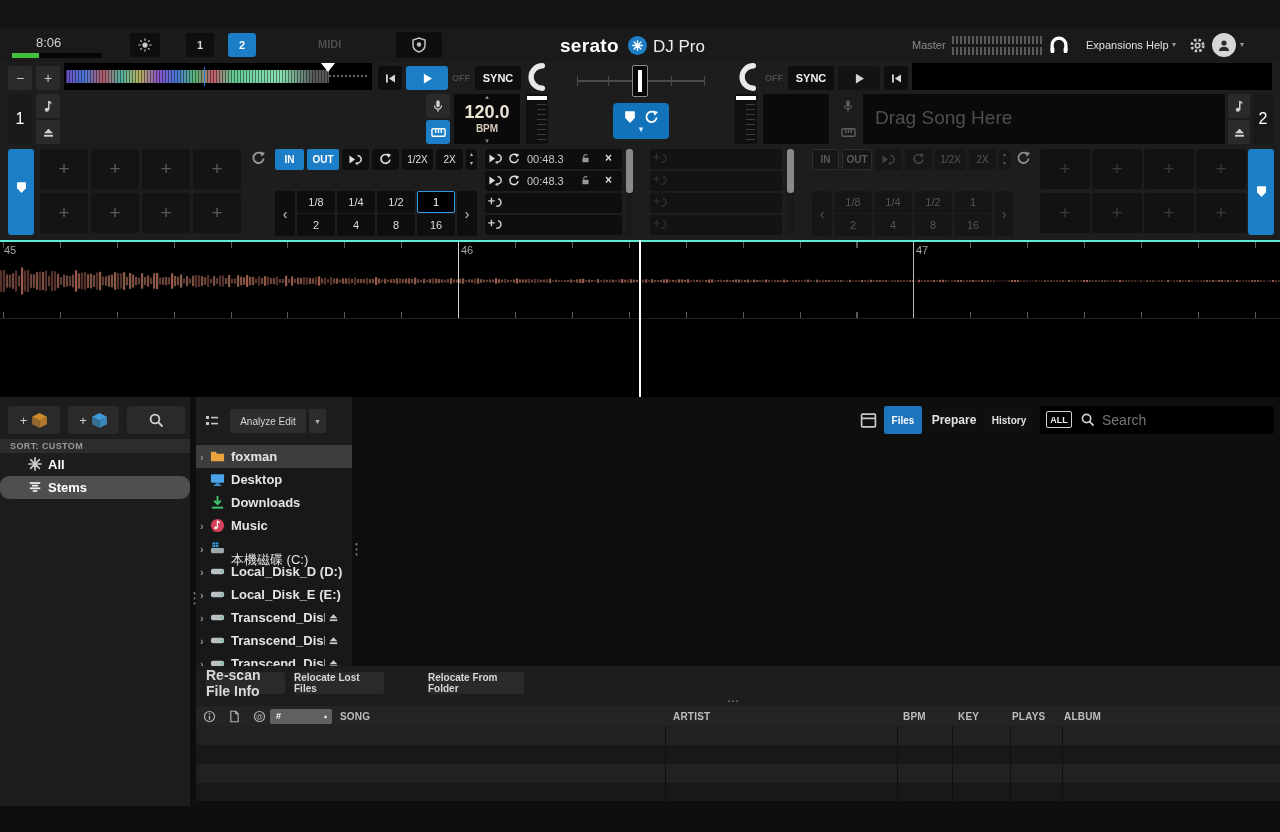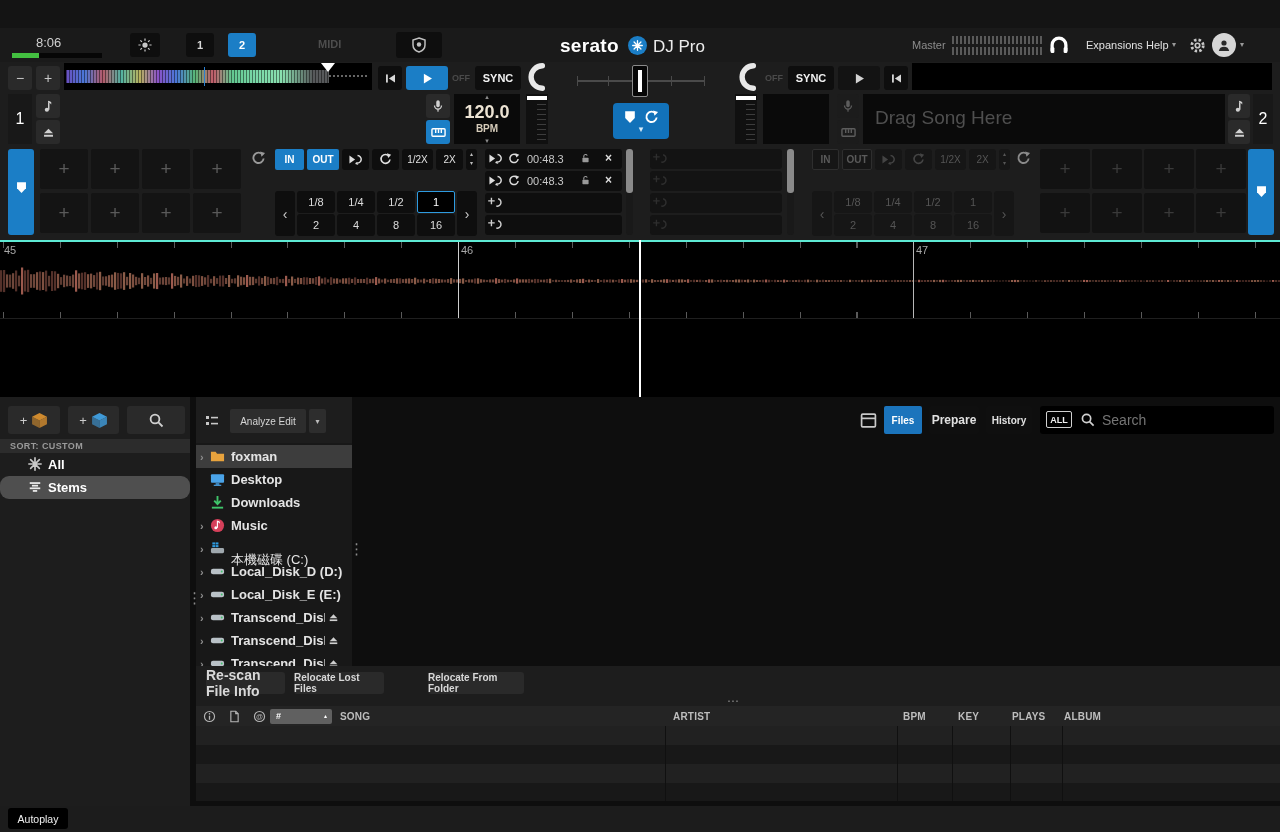--- a/index.html
+++ b/index.html
@@ -1132,17 +1132,14 @@
   <div class="a" style="left:196px;top:726px;width:1084px;height:19px;background:#212121;"></div>
   <div class="a" style="left:196px;top:745px;width:1084px;height:19px;background:#181818;"></div>
   <div class="a" style="left:196px;top:764px;width:1084px;height:19px;background:#212121;"></div>
   <div class="a" style="left:196px;top:783px;width:1084px;height:18px;background:#181818;"></div>
   <div class="a" style="left:665px;top:726px;width:1px;height:75px;background:#101010;"></div>
   <div class="a" style="left:897px;top:726px;width:1px;height:75px;background:#101010;"></div>
   <div class="a" style="left:952px;top:726px;width:1px;height:75px;background:#101010;"></div>
   <div class="a" style="left:1010px;top:726px;width:1px;height:75px;background:#101010;"></div>
   <div class="a" style="left:1062px;top:726px;width:1px;height:75px;background:#101010;"></div>
 
-  <div class="a" style="left:0;top:806px;width:1280px;height:26px;background:#1c1c1c;">
-    <div class="a f" style="left:8px;top:2px;width:60px;height:21px;background:#000;border-radius:3px;font-size:10.5px;color:#f0f0f0;">Autoplay</div>
-  </div>
 
 </div>
 
 </body></html>

